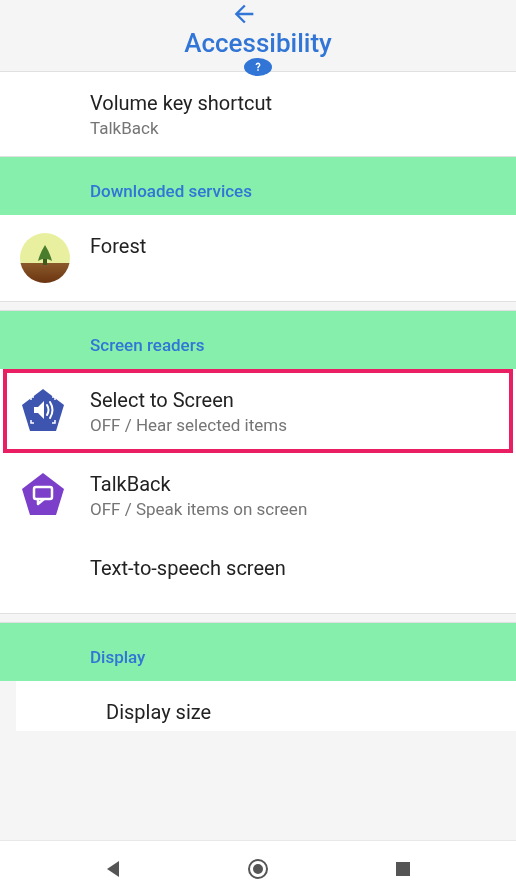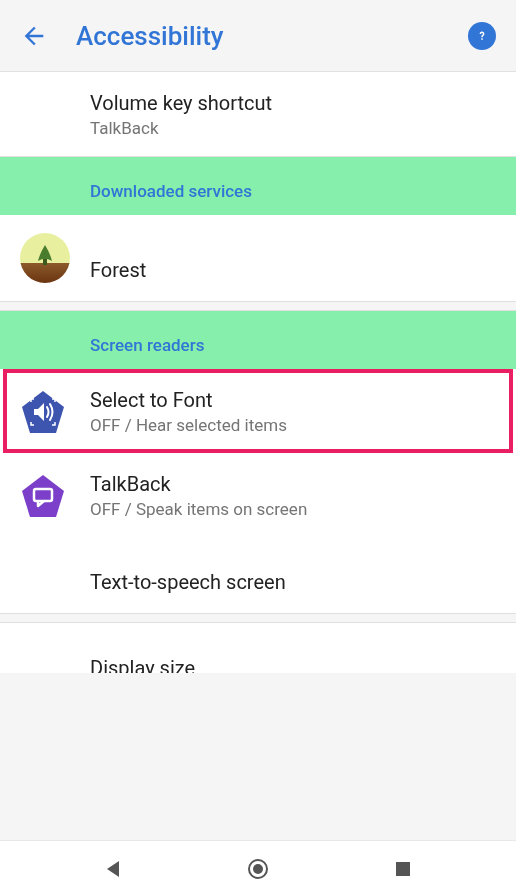--- a/index.html
+++ b/index.html
@@ -15,20 +15,21 @@
       position: relative;
       overflow: hidden;
     }
     .header {
       height: 72px;
       display: flex;
       align-items: center;
       padding: 0 20px;
       background: #f5f5f5;
       border-bottom: 1px solid #e0e0e0;
+      flex-direction: column;
     }
     .back-arrow {
       width: 28px;
       height: 28px;
       cursor: pointer;
       margin-right: 28px;
     }
     .page-title {
       font-size: 26px;
       font-weight: 500;
@@ -40,21 +41,21 @@
       height: 28px;
       border-radius: 50%;
       background: #3175d6;
       display: flex;
       align-items: center;
       justify-content: center;
       cursor: pointer;
     }
     .list-item {
       display: flex;
-      align-items: flex-end;
+      align-items: flex-start;
       padding: 18px 20px 18px 20px;
       min-height: 76px;
       cursor: pointer;
       background: #fff;
     }
     .list-item.no-icon {
       padding-left: 90px;
     }
     .icon-slot {
       width: 70px;
@@ -138,20 +139,21 @@
       height: 24px;
       cursor: pointer;
     }
     .scroll-area {
       height: 768px;
       overflow: hidden;
     }
     .last-cut {
       height: 50px;
       overflow: hidden;
+      margin-left: 16px;
     }
   </style>
 </head>
 <body>
 
 <div class="header">
   <div class="back-arrow">
     <svg viewBox="0 0 24 24">
       <path d="M20 11H7.83l5.59-5.59L12 4l-8 8 8 8 1.41-1.41L7.83 13H20v-2z" fill="#3175d6"></path>
     </svg>
@@ -202,21 +204,21 @@
         <svg viewBox="0 0 46 46" width="46" height="46">
           <polygon points="23,2 44,18 36,44 10,44 2,18" fill="#3e55b0"></polygon>
           <path d="M14 20 L18 20 L24 14 L24 32 L18 26 L14 26 Z" fill="#fff"></path>
           <path d="M27 18 Q30 23 27 28" stroke="#fff" stroke-width="2" fill="none" stroke-linecap="round"></path>
           <path d="M30 15 Q35 23 30 31" stroke="#fff" stroke-width="2" fill="none" stroke-linecap="round"></path>
           <path d="M11 13 L11 10 L14 10 M32 10 L35 10 L35 13 M35 33 L35 36 L32 36 M14 36 L11 36 L11 33" stroke="#fff" stroke-width="1.5" fill="none"></path>
         </svg>
       </div>
     </div>
     <div class="item-text">
-      <div class="item-title">Select to Font</div>
+      <div class="item-title">Select to Screen</div>
       <div class="item-subtitle">OFF / Hear selected items</div>
     </div>
   </div>
 
   <div class="list-item">
     <div class="icon-slot">
       <div class="icon-pentagon">
         <svg viewBox="0 0 46 46" width="46" height="46">
           <polygon points="23,2 44,18 36,44 10,44 2,18" fill="#7b3fc9"></polygon>
           <rect x="14" y="16" width="18" height="12" rx="2" fill="none" stroke="#fff" stroke-width="2.5"></rect>
@@ -231,20 +233,21 @@
   </div>
 
   <div class="list-item no-icon">
     <div class="item-text">
       <div class="item-title">Text-to-speech screen</div>
     </div>
   </div>
 
   <div class="gap"></div>
 
+  <div class="section-header">Display</div>
 
 
   <div class="last-cut">
     <div class="list-item no-icon">
       <div class="item-text">
         <div class="item-title">Display size</div>
       </div>
     </div>
   </div>
 

